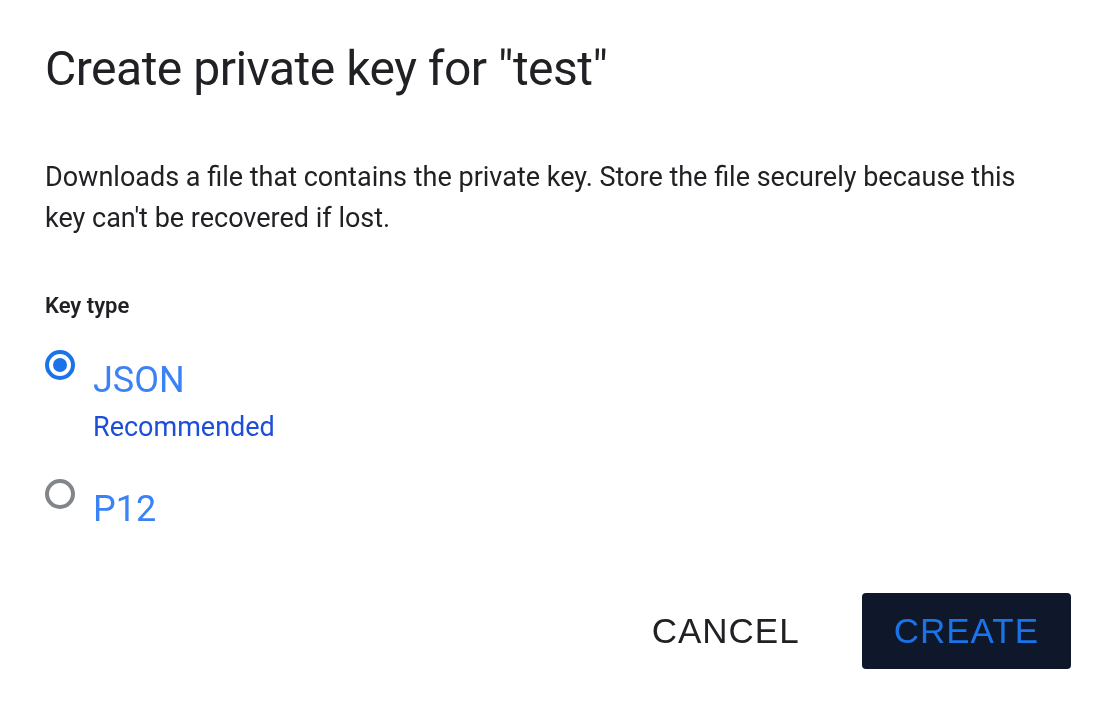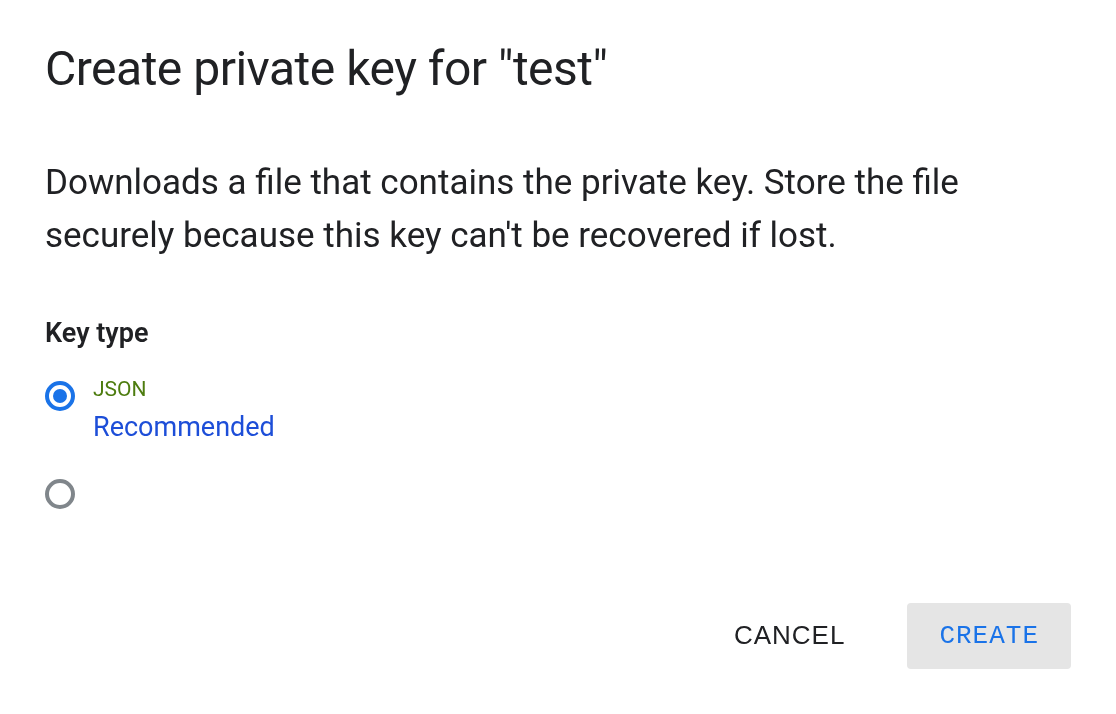--- a/index.html
+++ b/index.html
@@ -21,29 +21,29 @@
       flex-direction: column;
     }
     .dialog-title {
       font-size: 48px;
       font-weight: 400;
       color: #202124;
       margin-bottom: 60px;
       letter-spacing: -0.5px;
     }
     .dialog-description {
-      font-size: 35px;
+      font-size: 27px;
       font-weight: 400;
       color: #202124;
       line-height: 1.5;
       margin-bottom: 55px;
       max-width: 1000px;
     }
     .section-label {
-      font-size: 27px;
+      font-size: 22px;
       font-weight: 600;
       color: #202124;
       margin-bottom: 28px;
     }
     .radio-group {
       display: flex;
       flex-direction: column;
       gap: 32px;
     }
     .radio-option {
@@ -76,53 +76,53 @@
     }
     .radio-button.unselected {
       border: 4px solid #80868b;
     }
     .radio-content {
       display: flex;
       flex-direction: column;
       gap: 10px;
     }
     .radio-label {
-      font-size: 21px;
+      font-size: 36px;
       font-weight: 400;
-      color: #4d7c0f;
+      color: #3b82f6;
+      margin-top: 13px;
     }
     .radio-description {
       font-size: 27px;
       font-weight: 400;
       color: #1d4ed8;
     }
     .dialog-actions {
       margin-top: auto;
       display: flex;
       justify-content: flex-end;
       align-items: center;
       gap: 30px;
     }
     .button {
-      font-size: 26px;
+      font-size: 35px;
       font-weight: 500;
       padding: 18px 32px;
       border: none;
       cursor: pointer;
       border-radius: 4px;
       letter-spacing: 1px;
     }
     .button-cancel {
       background: transparent;
       color: #202124;
     }
     .button-create {
-      background: #e5e5e5;
+      background: #0f172a;
       color: #1a73e8;
-      font-family: Liberation Mono, monospace;
     }
   </style>
 </head>
 <body>
 
 <div class="dialog">
   <h1 class="dialog-title">Create private key for "test"</h1>
   <p class="dialog-description">Downloads a file that contains the private key. Store the file securely because this key can't be recovered if lost.</p>
   <div class="section-label">Key type</div>
 
@@ -131,20 +131,21 @@
       <div class="radio-button selected"></div>
       <div class="radio-content">
         <div class="radio-label">JSON</div>
         <div class="radio-description">Recommended</div>
       </div>
     </div>
 
     <div class="radio-option">
       <div class="radio-button unselected"></div>
       <div class="radio-content">
+        <div class="radio-label">P12</div>
       </div>
     </div>
   </div>
 
   <div class="dialog-actions">
     <button class="button button-cancel">CANCEL</button>
     <button class="button button-create">CREATE</button>
   </div>
 </div>
 

